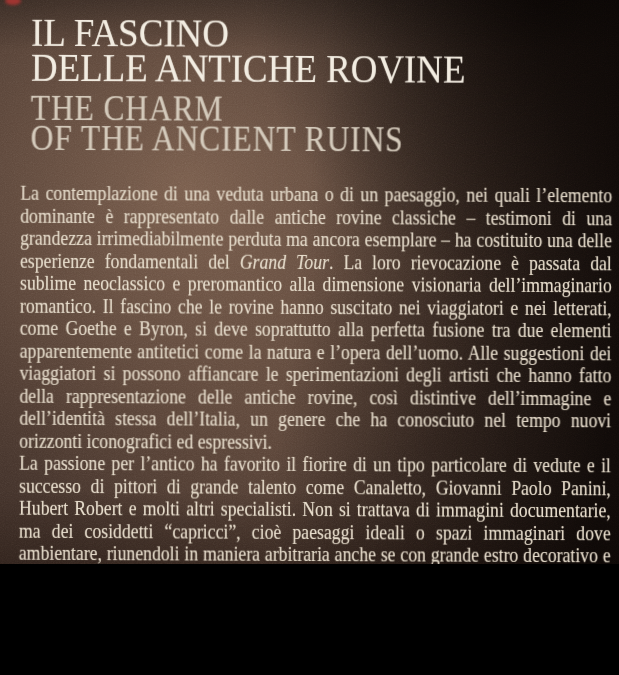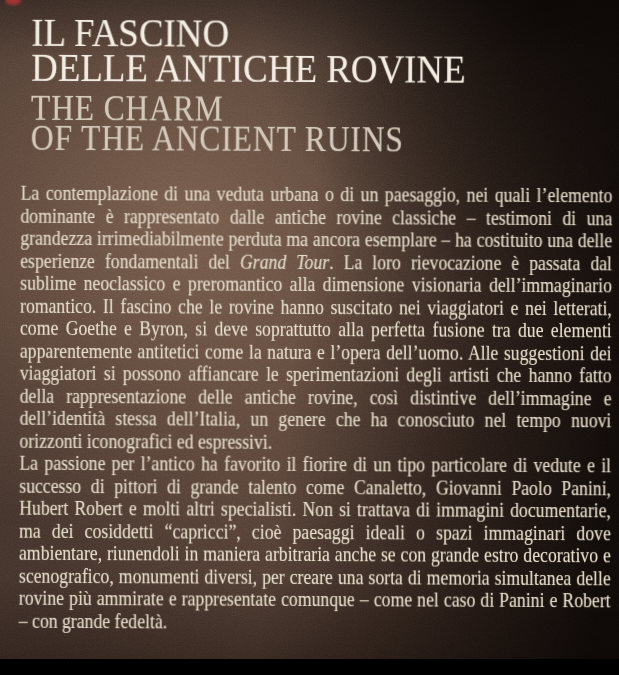--- a/index.html
+++ b/index.html
@@ -1,19 +1,19 @@
 <!DOCTYPE html>
 <html><head>
 <meta charset="utf-8">
 <style>
   html, body { margin: 0; padding: 0; background: #000; }
   .photo {
     position: relative;
     width: 619px;
-    height: 659px;
+    height: 564px;
     overflow: hidden;
     font-family: "Liberation Serif", serif;
     background-color: #43322a;
     background-image:
       
       linear-gradient(97deg, rgba(10,5,3,0) 48%, rgba(10,5,3,0.45) 72%, rgba(6,3,2,0.85) 96%),
       
       radial-gradient(circle 430px at 88% 0%, rgba(0,0,0,0.72), rgba(0,0,0,0) 68%),
       
       linear-gradient(to bottom, rgba(0,0,0,0.30), rgba(0,0,0,0) 9%, rgba(0,0,0,0) 87%, rgba(18,9,5,0.38) 100%),

